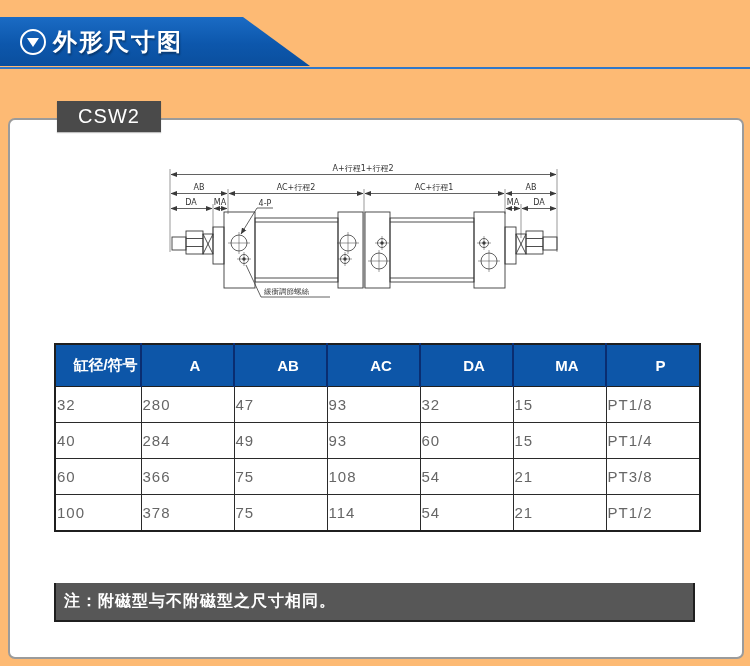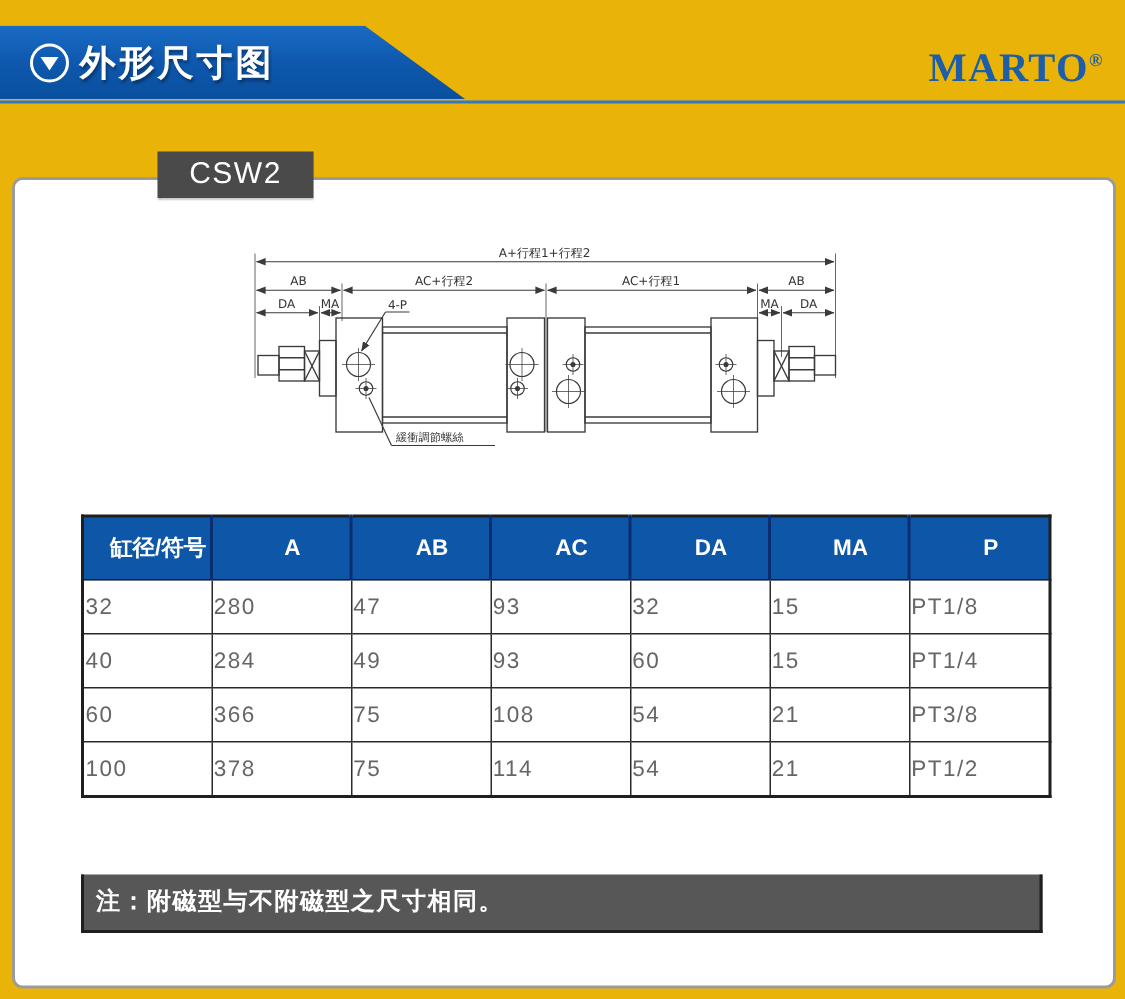--- a/index.html
+++ b/index.html
@@ -1,21 +1,21 @@
 <!DOCTYPE html>
 <html style="--banner: #0d57ac; --rule: #3178c8; --brand: #1c5ea7; --thead-bg: #0d56a8; --thead-div: #0a2d70; --note-bg: #575757; --tab-bg: #4a4a4a; --panel-border: #9b9b9b; --cell-text: #666666;"><head>
 <meta charset="utf-8">
 <style>
   :root{
     --banner-top:#1a6bc4; --banner:#0d57ac; --rule:#3178c8; --brand:#1c5ea7;
     --thead-bg:#0d56a8; --thead-div:#0a2d70; --note-bg:#575757; --tab-bg:#4a4a4a;
     --panel-border:#9b9b9b; --cell-text:#666666; --line:#3a3a3a; --tbl-border:#1f1f1f;
   }
   html,body{margin:0;padding:0;background:#ffffff;}
-  .page{position:relative;width:750px;height:666px;background:#eab308;overflow:hidden;
+  .page{position:relative;width:750px;height:666px;background:#fdba74;overflow:hidden;
         font-family:"Liberation Sans","DejaVu Sans",sans-serif;}
 
   
   .banner{position:absolute;left:0;top:17px;width:320px;height:49px;
           background:linear-gradient(180deg,var(--banner-top) 0%,var(--banner) 55%,#0a4f9e 100%);
           clip-path:polygon(0 0,243px 0,310px 100%,0 100%);
           display:flex;align-items:center;}
   .icon-circle{width:22px;height:22px;border:2px solid #fff;border-radius:50%;
                margin-left:20px;display:flex;align-items:center;justify-content:center;flex:0 0 auto;}
   .tri{width:0;height:0;border-left:6px solid transparent;border-right:6px solid transparent;
@@ -26,21 +26,21 @@
   .brand{position:absolute;right:14px;top:30px;color:var(--brand);
          font-family:"Liberation Serif","DejaVu Serif",serif;font-weight:bold;font-size:27px;
          letter-spacing:1px;}
   .brand sup{font-size:12px;vertical-align:super;}
 
   
   .panel{position:absolute;left:8px;top:118px;width:732px;height:537px;
          border:2px solid var(--panel-border);border-radius:7px;background:#fff;}
   .model-tab{position:absolute;left:57px;top:101px;width:104px;height:31px;background:var(--tab-bg);
              color:#fff;display:flex;align-items:center;justify-content:center;
-             font-size:20px;letter-spacing:1px;box-shadow:0 1px 1px rgba(0,0,0,0.25);margin-left:48px;}
+             font-size:20px;letter-spacing:1px;box-shadow:0 1px 1px rgba(0,0,0,0.25);}
 
   
   svg.diagram{position:absolute;left:165px;top:160px;width:435px;height:155px;}
   svg.diagram text{font-family:"DejaVu Sans","Liberation Sans",sans-serif;fill:#333;}
   .dtxt{font-size:8px;}
   .dtxt-s{font-size:7.5px;}
 
   
   table.spec{position:absolute;left:54px;top:343px;width:645px;border-collapse:collapse;
              table-layout:fixed;border:2px solid var(--tbl-border);}
@@ -58,21 +58,20 @@
 
 <div class="page">
 
   <div class="banner">
     <span class="icon-circle">
         <span class="tri"></span>
       </span>
     <span class="banner-title">外形尺寸图</span>
   </div>
   <div class="rule"></div>
-  <div class="brand"><span>MARTO</span><sup>®</sup></div>
 
   <div class="panel"></div>
   <div class="model-tab">
       <span>CSW2</span>
     </div>
 
   <svg class="diagram" viewBox="165 160 435 155" xmlns="http://www.w3.org/2000/svg">
     <defs>
       <marker id="ar" viewBox="0 0 10 10" refX="9.5" refY="5" markerWidth="8" markerHeight="8" orient="auto-start-reverse">
         <path d="M0,1 L10,5 L0,9 z" fill="#3a3a3a"></path>

